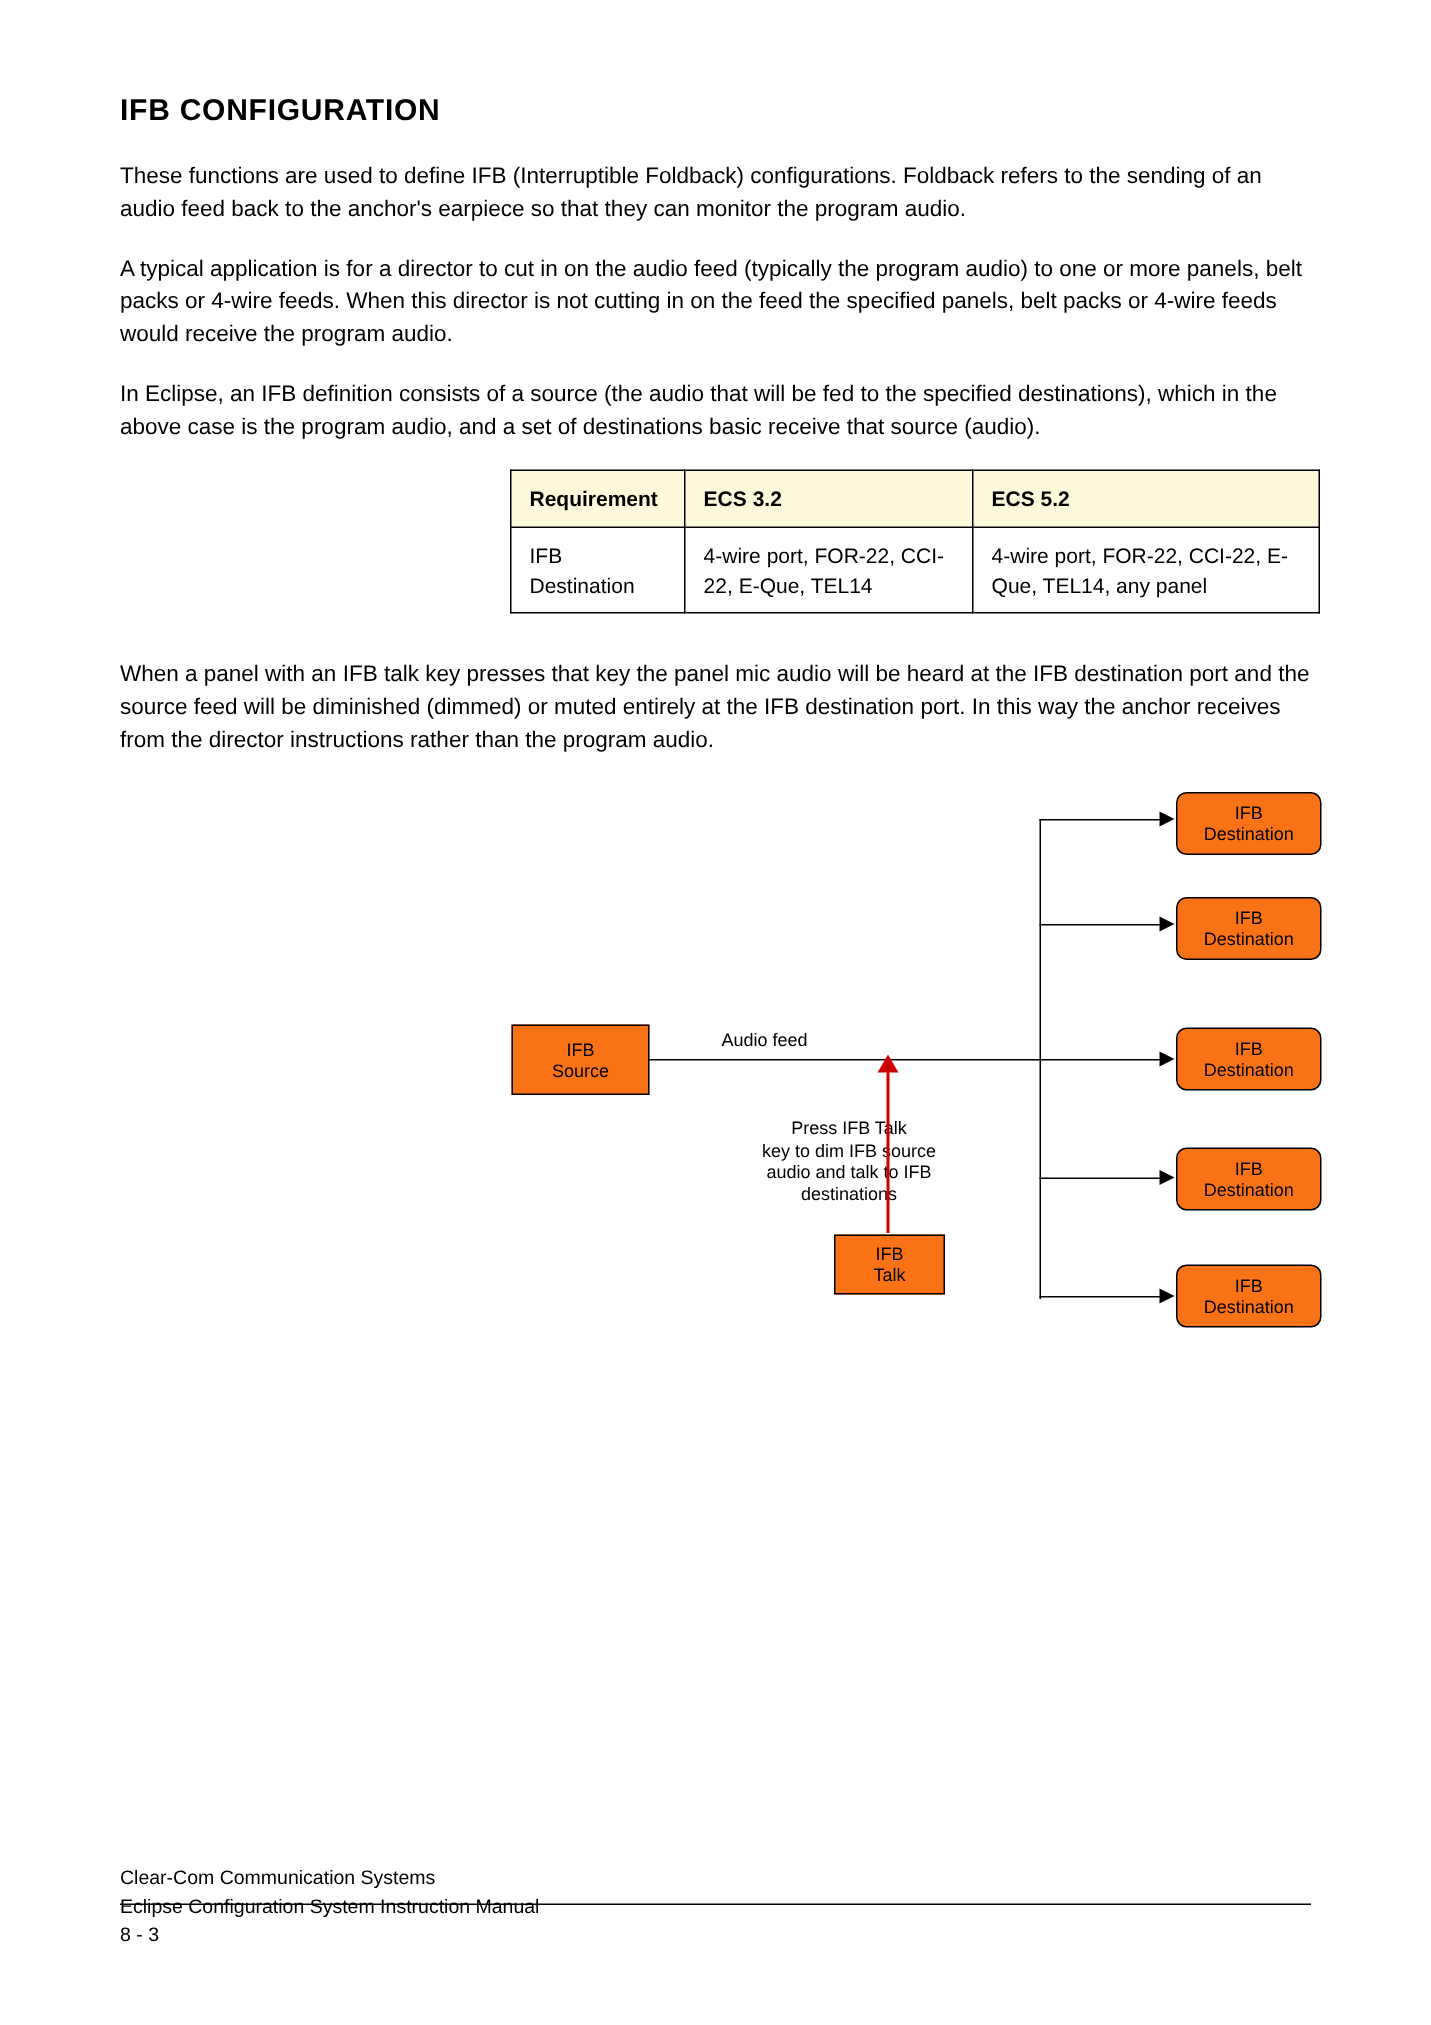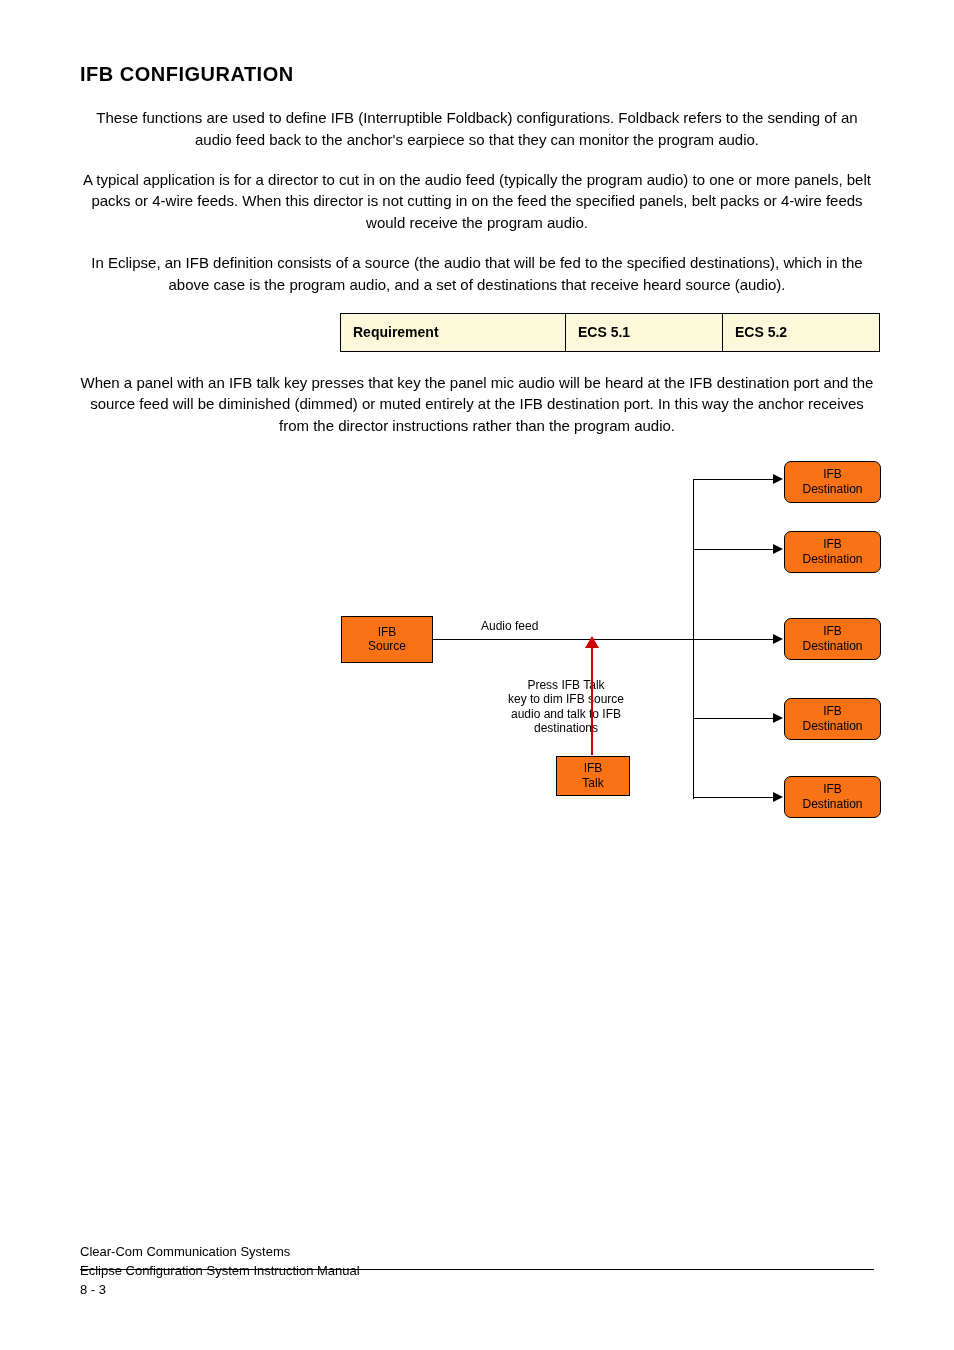--- a/index.html
+++ b/index.html
@@ -19,30 +19,29 @@
     position: relative;
   }
   h2.section {
     font-size: 20px;
     font-weight: bold;
     margin: 0 0 18px 0;
     letter-spacing: 0.5px;
   }
   p.para {
     margin: 0 0 18px 0;
-    text-align: center;
   }
   .indent {
     margin-left: 260px;
   }
   table.reqs {
     border-collapse: collapse;
     width: 540px;
     margin-left: 260px;
-    margin-bottom: 20px;
+    margin-bottom: 30px;
   }
   table.reqs th, table.reqs td {
     border: 1px solid #000;
     padding: 8px 12px;
     text-align: left;
     vertical-align: top;
     font-size: 14px;
   }
   table.reqs th {
     background: #fbf9d9;
@@ -184,31 +183,36 @@
   }
 </style>
 </head>
 <body>
 
 <div class="page">
   <h2 class="section">IFB CONFIGURATION</h2>
 
   <p class="para indent">These functions are used to define IFB (Interruptible Foldback) configurations. Foldback refers to the sending of an audio feed back to the anchor's earpiece so that they can monitor the program audio.</p>
   <p class="para indent">A typical application is for a director to cut in on the audio feed (typically the program audio) to one or more panels, belt packs or 4-wire feeds. When this director is not cutting in on the feed the specified panels, belt packs or 4-wire feeds would receive the program audio.</p>
-  <p class="para indent">In Eclipse, an IFB definition consists of a source (the audio that will be fed to the specified destinations), which in the above case is the program audio, and a set of destinations that receive heard source (audio).</p>
+  <p class="para indent">In Eclipse, an IFB definition consists of a source (the audio that will be fed to the specified destinations), which in the above case is the program audio, and a set of destinations basic receive that source (audio).</p>
 
   <table class="reqs">
     <thead>
       <tr>
         <th>Requirement</th>
-        <th>ECS 5.1</th>
+        <th>ECS 3.2</th>
         <th>ECS 5.2</th>
       </tr>
     </thead>
     <tbody>
+      <tr>
+        <td>IFB Destination</td>
+        <td>4-wire port, FOR-22, CCI-22, E-Que, TEL14</td>
+        <td>4-wire port, FOR-22, CCI-22, E-Que, TEL14, any panel</td>
+      </tr>
     </tbody>
   </table>
 
   <p class="para indent">When a panel with an IFB talk key presses that key the panel mic audio will be heard at the IFB destination port and the source feed will be diminished (dimmed) or muted entirely at the IFB destination port. In this way the anchor receives from the director instructions rather than the program audio.</p>
 
   <div class="diagram">
     <div class="d-box src">IFB<br>Source</div>
 
     <div class="d-box dest dest1">IFB<br>Destination</div>
     <div class="d-box dest dest2">IFB<br>Destination</div>

